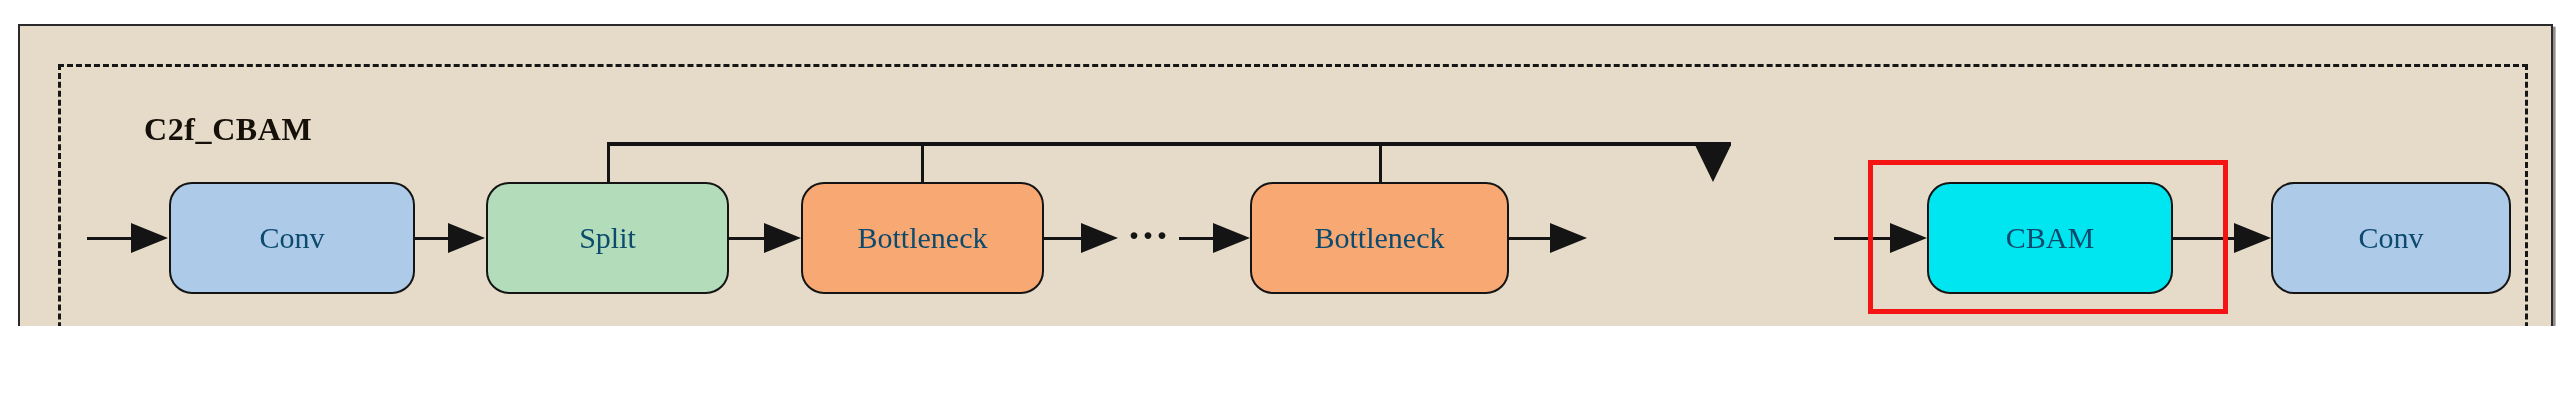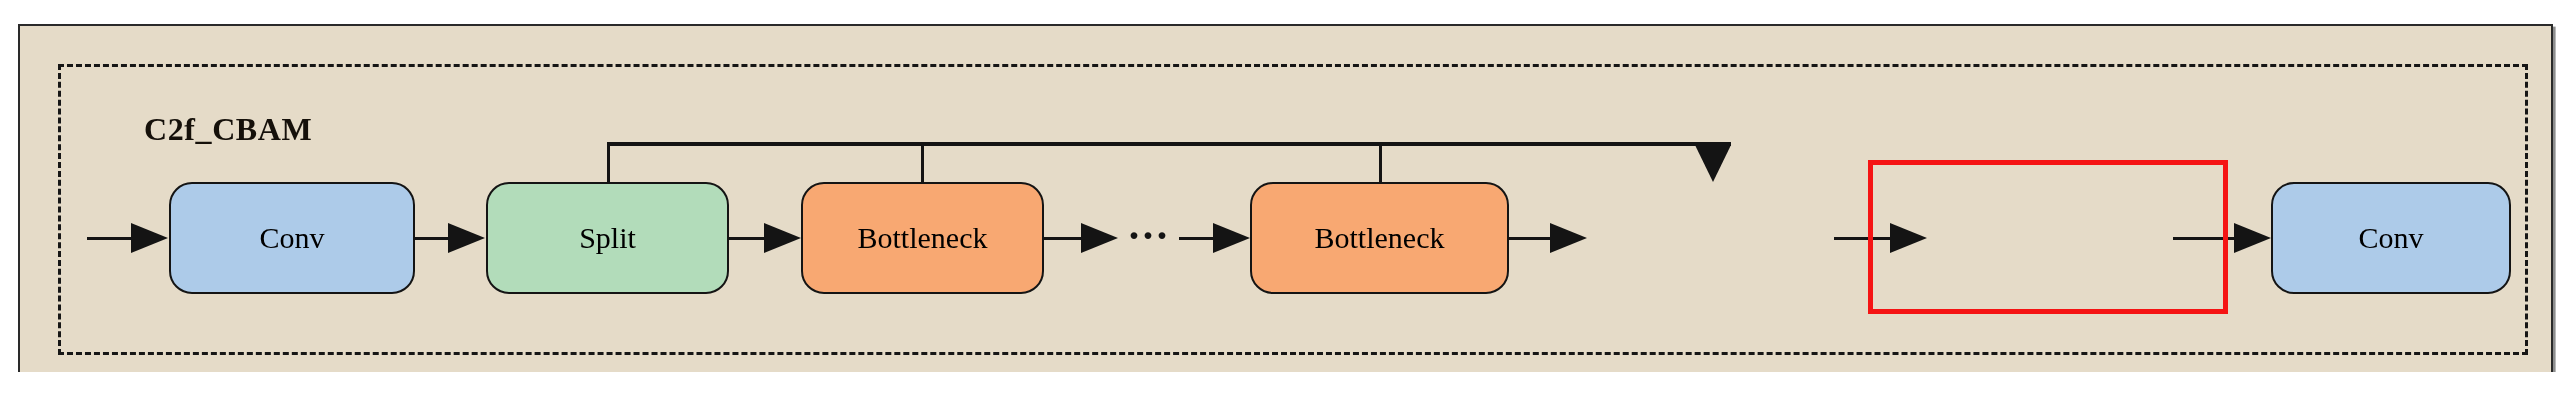--- a/index.html
+++ b/index.html
@@ -1,18 +1,18 @@
 <!DOCTYPE html>
 <html style="font-size:10.3px"><head>
 <meta charset="utf-8">
 <style>
   html, body { margin: 0; padding: 0; background: #ffffff; overflow: hidden; }
   .canvas {
     position: relative;
-    width: 2576px; height: 372px;
+    width: 2576px; height: 326px;
     background: #ffffff;
     font-family: "Liberation Serif", serif;
   }
   .outer-frame {
     position: absolute; left: 18px; top: 24.4px;
     width: 2535px; height: 354px;
     box-sizing: border-box;
     border: 2.6px solid #2a2a2a;
     background: #e5dbc8;
     box-shadow: 2.6px 2.6px 0 #8e8e8e;
@@ -28,21 +28,21 @@
     font-size: 32px; font-weight: bold; color: #15100a;
     letter-spacing: 0.6px;
     white-space: nowrap;
   }
   .node {
     position: absolute; top: 182px; height: 112px;
     box-sizing: border-box;
     border: 2.6px solid #141414;
     border-radius: 23px;
     display: flex; align-items: center; justify-content: center;
-    font-size: 30px; color: #000000;
+    font-size: 30px; color: #0c4a6e;
     z-index: 6;
     white-space: nowrap;
   }
   #n-conv1      { left: 169px;  width: 246px; }
   #n-split      { left: 486px;  width: 243px; }
   #n-bneck1     { left: 801px; width: 243px; }
   #n-bneck2     { left: 1250px; width: 259px; }
   #n-concat     { left: 1588px; width: 246px; }
   #n-cbam       { left: 1927px; width: 246px; }
   #n-conv2      { left: 2271px; width: 240px; }
@@ -133,20 +133,23 @@
   <div class="node" id="n-split" style="background: rgb(178, 220, 186);">
     <span>Split</span>
   </div>
   <div class="node" id="n-bneck1" style="background: rgb(248, 168, 114);">
     <span>Bottleneck</span>
   </div>
   <div class="ellipsis-dots">···</div>
   <div class="node" id="n-bneck2" style="background: rgb(248, 168, 114);">
     <span>Bottleneck</span>
   </div>
+  <div class="node" id="n-cbam" style="background: rgb(0, 230, 240);">
+    <span>CBAM</span>
+  </div>
   <div class="node" id="n-conv2" style="background: rgb(173, 203, 233);">
     <span>Conv</span>
   </div>
 
   <div class="highlight-box" style="border-color: rgb(245, 20, 20);"></div>
 
 </div>
 
 
 </body></html>

